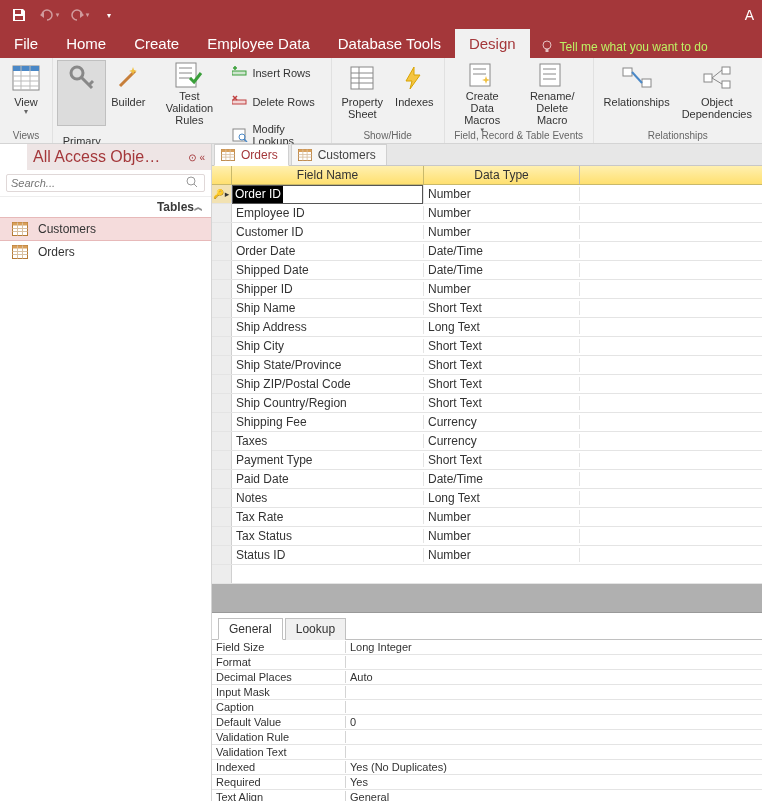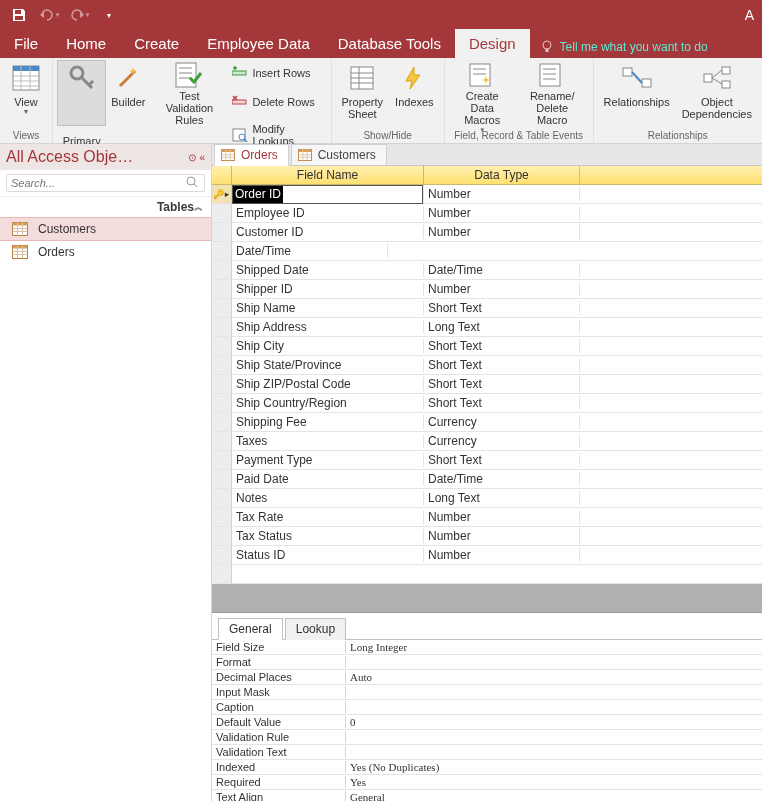--- a/index.html
+++ b/index.html
@@ -11,42 +11,42 @@
   .qat-btn { width: 26px; height: 26px; display: flex; align-items: center; justify-content: center; color: #fff; cursor: pointer; }
   .qat-btn.disabled { opacity: 0.5; }
   .title-center { flex: 1; display: flex; justify-content: center; }
   .table-tools { background: #772528; padding: 2px 16px; font-size: 11px; color: #fff; margin-top: 48px; }
   .title-right { padding: 0 8px; font-size: 14px; }
   
   
   .menubar { height: 28px; background: #a4373a; display: flex; align-items: flex-end; color: #fff; }
   .menu-item { padding: 6px 14px; font-size: 15px; cursor: pointer; }
   .menu-item.active { background: #f1f1f1; color: #a4373a; }
-  .menubar .tell-me { display: flex; align-items: center; gap: 6px; color: #5eead4; font-size: 12px; padding: 0 10px 4px; }
+  .menubar .tell-me { display: flex; align-items: center; gap: 6px; color: #bef264; font-size: 12px; padding: 0 10px 4px; }
   .lightbulb { width: 14px; height: 14px; display: inline-block; }
   
   
   .ribbon { height: 86px; background: #f1f1f1; border-bottom: 1px solid #d4d4d4; display: flex; }
   .ribbon-group { display: flex; flex-direction: column; border-right: 1px solid #e1e1e1; }
   .ribbon-group-body { flex: 1; display: flex; align-items: flex-start; padding: 2px 4px; }
   .ribbon-group-label { font-size: 10px; text-align: center; color: #666; padding: 1px 0 2px; }
   .big-btn { display: flex; flex-direction: column; align-items: center; justify-content: flex-start; padding: 2px 6px; min-width: 44px; height: 66px; cursor: pointer; text-align: center; font-size: 11px; line-height: 1.1; }
   .big-btn.selected { background: #dcdcdc; border: 1px solid #c0c0c0; }
   .big-btn .icon-lg { width: 32px; height: 32px; margin-bottom: 2px; display: flex; align-items: center; justify-content: center; }
   .big-btn .drop { font-size: 8px; color: #666; }
   .small-row { display: flex; align-items: center; gap: 4px; padding: 1px 4px; font-size: 11px; cursor: pointer; }
   .small-row .icon-sm { width: 16px; height: 16px; display: flex; align-items: center; justify-content: center; }
   .vlist { display: flex; flex-direction: column; gap: 11px; padding-top: 4px; }
   
   
   .main { flex: 1; display: flex; min-height: 0; }
   
   
   .nav { width: 212px; border-right: 1px solid #d4d4d4; background: #fff; display: flex; flex-direction: column; }
-  .nav-header { background: #eee5e5; height: 26px; display: flex; align-items: center; justify-content: space-between; padding: 0 6px; color: #a4373a; }
+  .nav-header { background: #eee5e5; height: 26px; display: flex; align-items: center; justify-content: space-between; padding: 0 6px; color: #a4373a; margin-left: 27px; }
   .nav-header-title { font-size: 16px; font-weight: 400; white-space: nowrap; overflow: hidden; text-overflow: ellipsis; }
   .nav-header-arrow { font-size: 10px; color: #a4373a; padding-left: 4px; }
   .nav-search { display: flex; align-items: center; margin: 4px 6px; border: 1px solid #e0d8d8; border-radius: 2px; height: 18px; padding: 0 4px; }
   .nav-search input { flex: 1; border: none; outline: none; font-size: 11px; font-style: italic; color: #999; background: transparent; }
   .nav-search-icon { width: 14px; height: 14px; color: #999; }
   .nav-group-head { display: flex; justify-content: flex-end; align-items: center; padding: 3px 8px; font-weight: bold; font-size: 12px; color: #3a3a3a; border-top: 1px solid #eee; }
   .nav-item { display: flex; align-items: center; gap: 10px; padding: 4px 12px; font-size: 12px; color: #333; cursor: pointer; }
   .nav-item.selected { background: #f5dcdc; border-top: 1px solid #e7b9b9; border-bottom: 1px solid #e7b9b9; }
   .nav-item .table-icon { width: 16px; height: 14px; }
   
@@ -77,21 +77,21 @@
   
   
   .prop-gap { height: 28px; background: #b0b0b0; }
   .prop-area { background: #fff; border-top: 1px solid #999; flex: 1; min-height: 0; }
   .prop-tabs { display: flex; padding: 4px 0 0 6px; border-bottom: 1px solid #c0c0c0; }
   .prop-tab { padding: 3px 10px; font-size: 12px; border: 1px solid #c0c0c0; border-bottom: none; background: #f0f0f0; cursor: pointer; margin-right: 2px; position: relative; top: 1px; }
   .prop-tab.active { background: #fff; border-bottom: 1px solid #fff; }
   .prop-grid { }
   .prop-row { display: flex; font-size: 11px; border-bottom: 1px solid #e4e4e4; height: 15px; align-items: center; }
   .prop-row .pn { width: 134px; padding: 0 4px; border-right: 1px solid #d4d4d4; }
-  .prop-row .pv { flex: 1; padding: 0 4px; font-family: Liberation Serif, serif; }
+  .prop-row .pv { flex: 1; padding: 0 4px; }
   
   svg { display: block; }
 </style>
 </head>
 <body>
 
 <div class="titlebar">
   <div class="qat">
     <div class="qat-btn">
       <svg width="16" height="16" viewBox="0 0 16 16">
@@ -425,20 +425,21 @@
             <div class="rest"></div>
           </div>
           <div class="dg-row">
             <div class="sel"></div>
             <div class="fn">Customer ID</div>
             <div class="dt">Number</div>
             <div class="rest"></div>
           </div>
           <div class="dg-row">
             <div class="sel"></div>
+            <div class="fn">Order Date</div>
             <div class="dt">Date/Time</div>
             <div class="rest"></div>
           </div>
           <div class="dg-row">
             <div class="sel"></div>
             <div class="fn">Shipped Date</div>
             <div class="dt">Date/Time</div>
             <div class="rest"></div>
           </div>
           <div class="dg-row">

